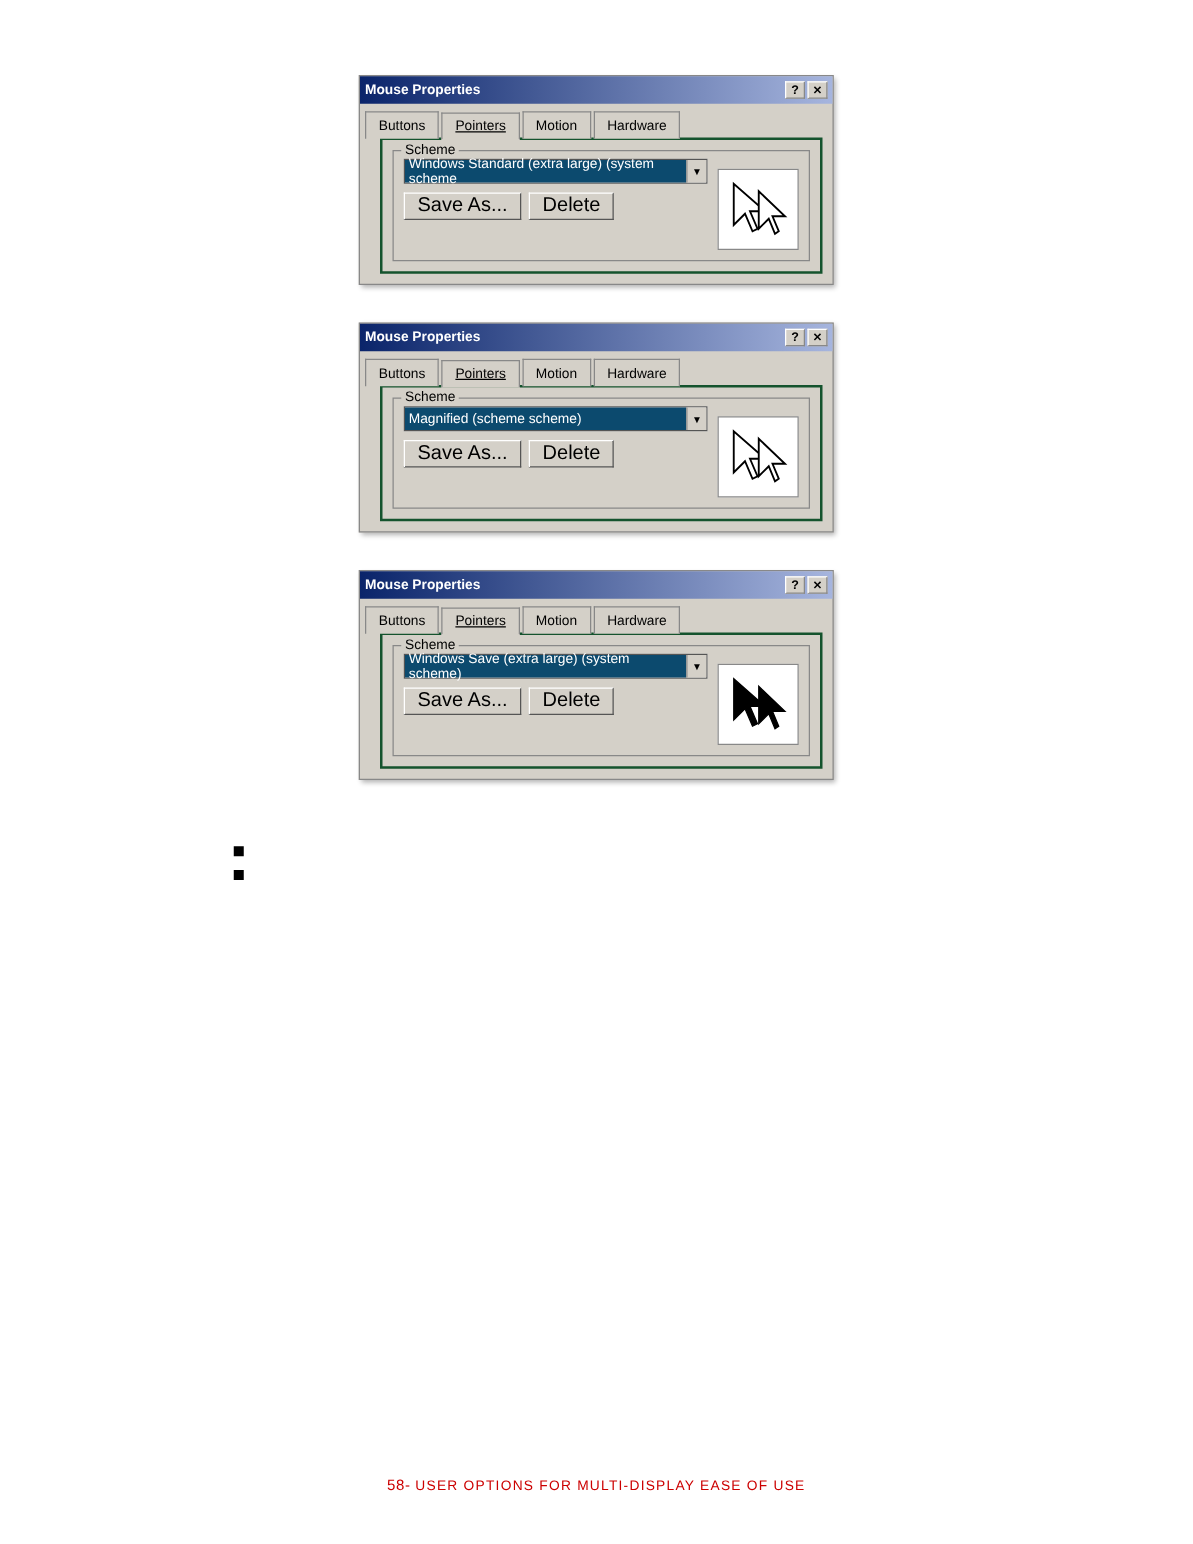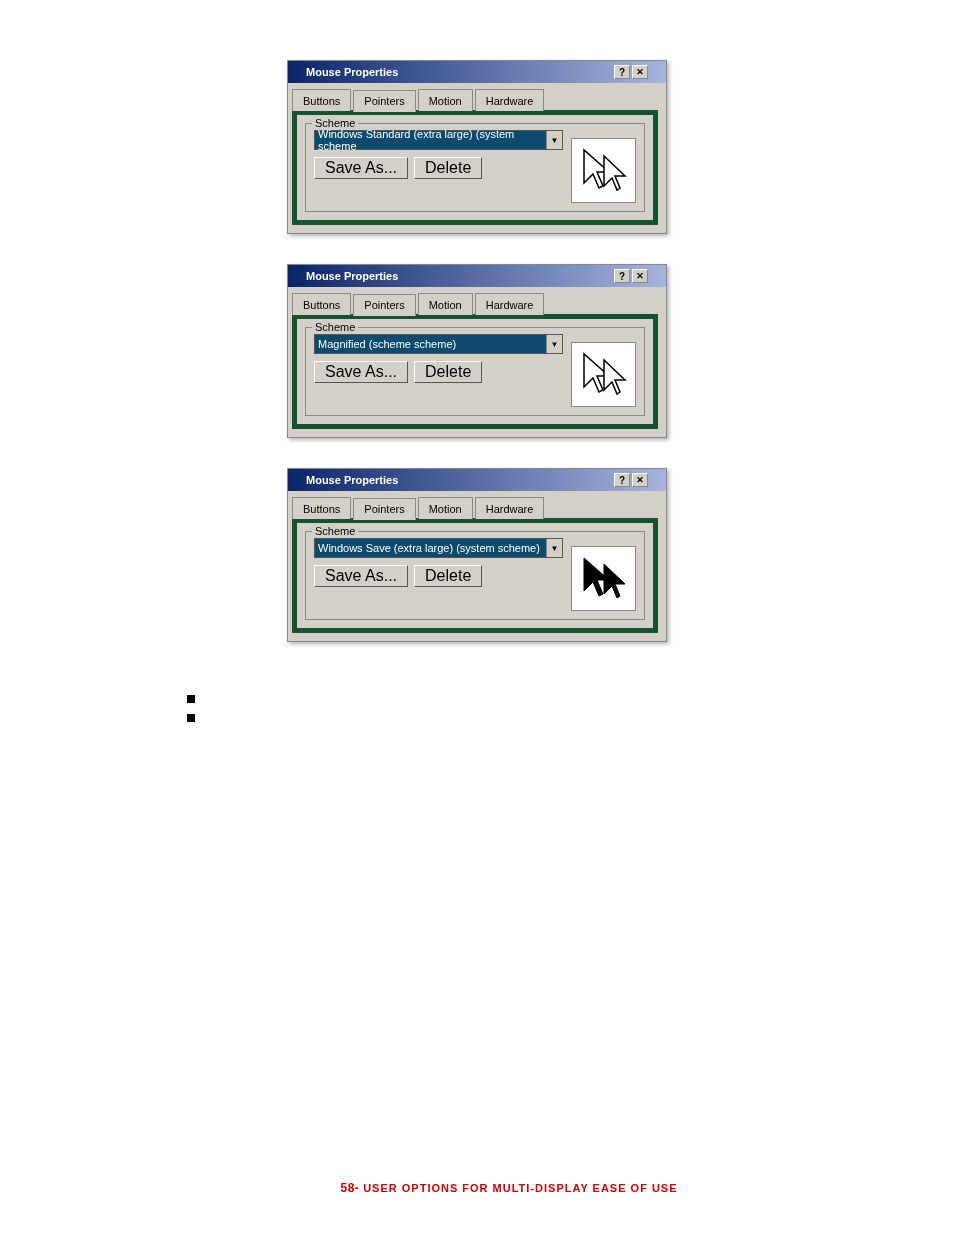--- a/index.html
+++ b/index.html
@@ -32,21 +32,21 @@
       border: 1px solid #888;
       box-shadow: 2px 2px 4px rgba(0,0,0,0.3);
       background: #d4d0c8;
     }
 
     .dialog-titlebar {
       background: linear-gradient(to right, #0a246a, #a6b5de);
       color: white;
       font-size: 11px;
       font-weight: bold;
-      padding: 3px 18px;
+      padding: 3px 4px;
       display: flex;
       align-items: center;
       justify-content: space-between;
       height: 22px;
     }
 
     .dialog-titlebar-title {
       color: white;
       font-size: 11px;
       font-weight: bold;
@@ -112,28 +112,30 @@
       z-index: 2;
       padding-bottom: 4px;
       margin-bottom: -1px;
     }
 
     .tab-label {
       font-size: 11px;
     }
 
     .tab-label.underlined {
+      text-decoration: underline;
     }
 
     .tab-panel {
-      border: 5px solid #14532d;
+      border: 2px solid #14532d;
       background: #d4d0c8;
       padding: 8px;
       position: relative;
       z-index: 0;
+      margin-left: 12px;
     }
 
     
     .group-box {
       border: 1px solid #888;
       padding: 6px 8px 8px 8px;
       margin-top: 0;
       position: relative;
       display: flex;
       align-items: flex-start;
@@ -254,25 +256,24 @@
 
     
     .page-footer {
       position: absolute;
       bottom: 40px;
       left: 50%;
       transform: translateX(-50%);
       text-align: center;
       font-size: 12px;
       color: #cc0000;
-      font-weight: bold;
+      font-weight: normal;
       text-transform: uppercase;
       letter-spacing: 0.5px;
       white-space: nowrap;
-      margin-left: 32px;
     }
 
     .footer-number {
       font-size: 12px;
       color: #cc0000;
     }
 
     .footer-text {
       font-size: 11px;
       color: #cc0000;

